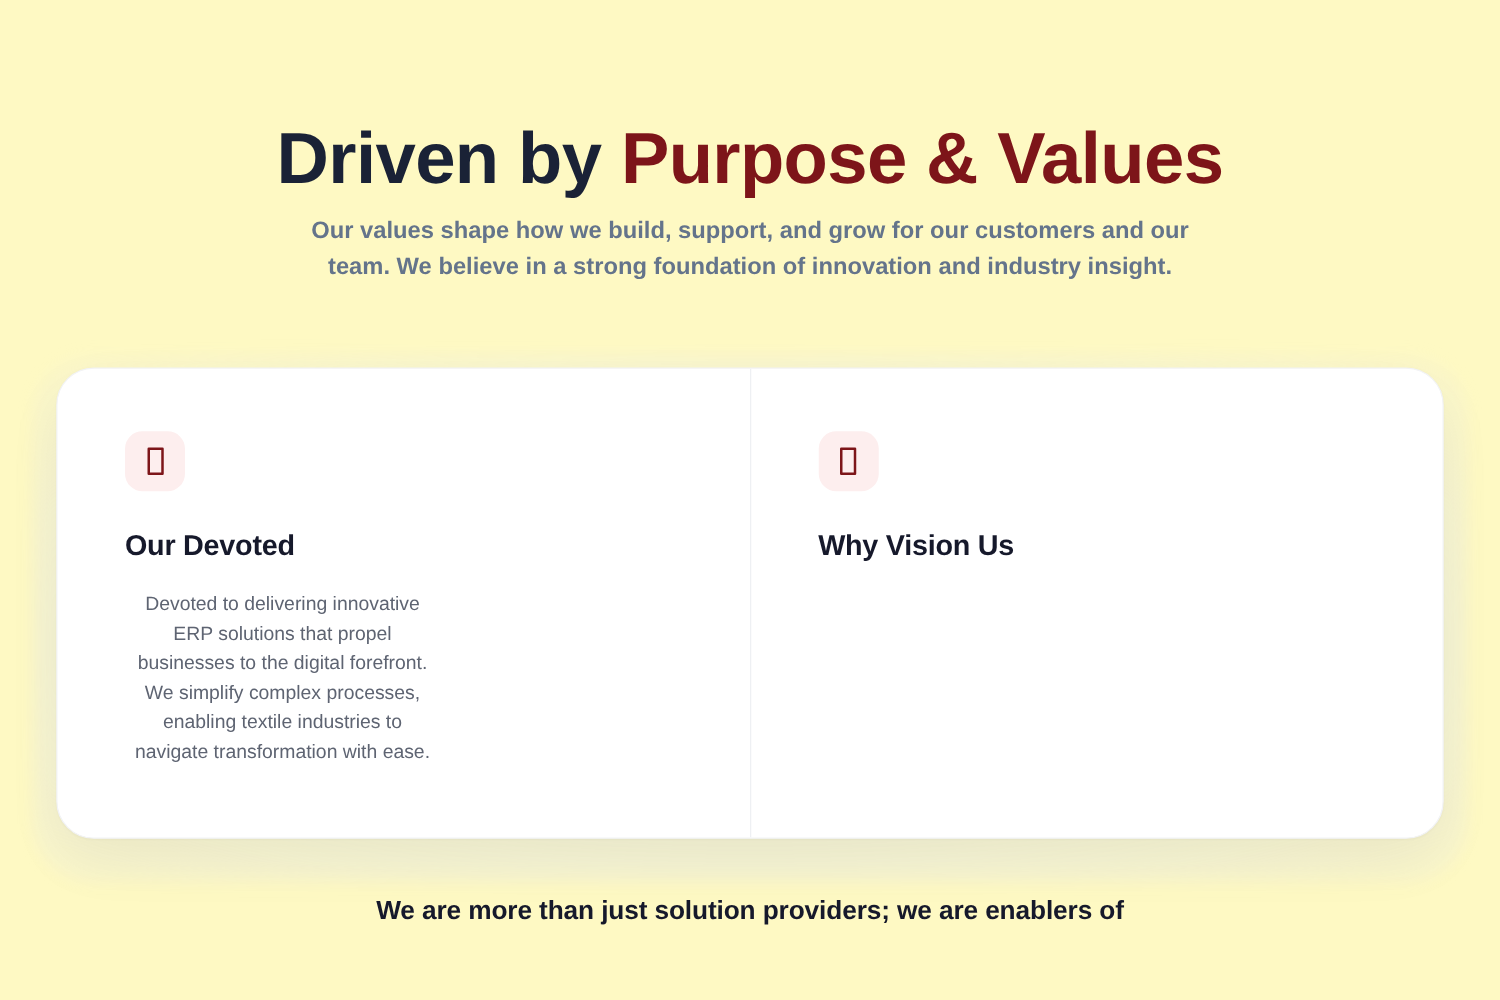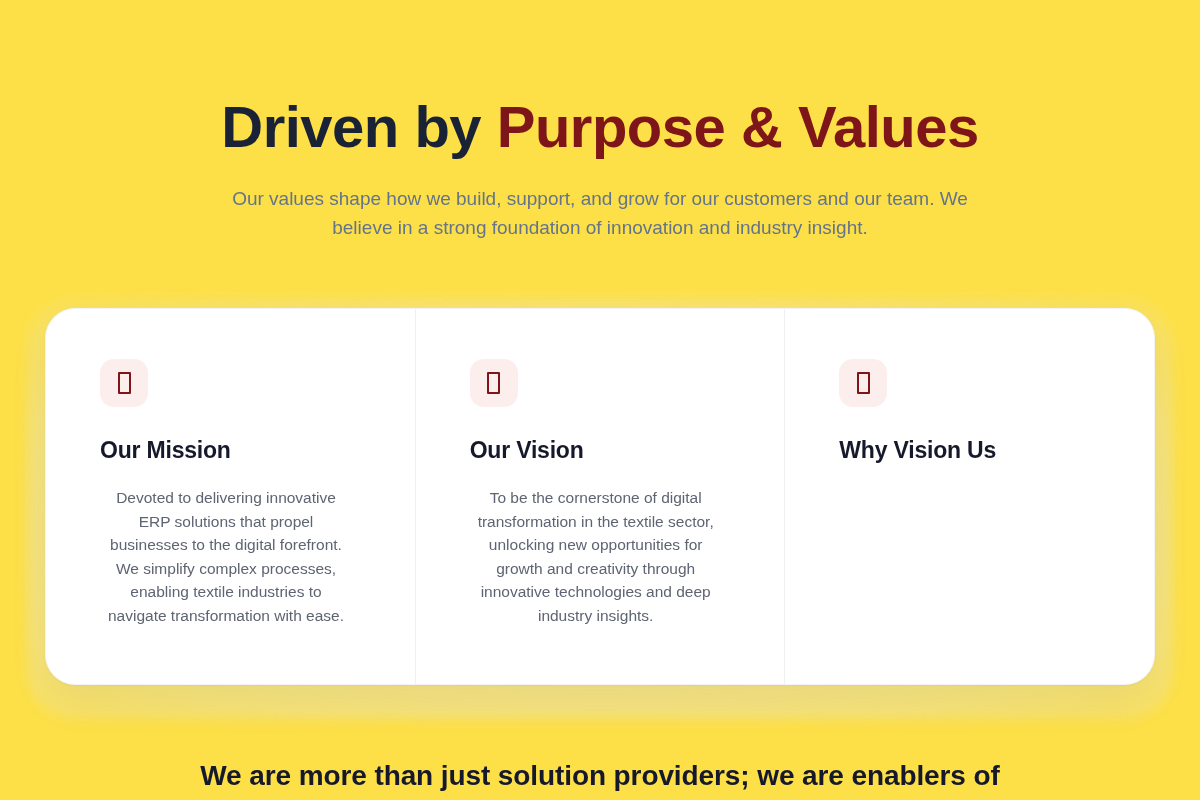--- a/index.html
+++ b/index.html
@@ -16,21 +16,21 @@
     font-family: "Liberation Sans", sans-serif;
     -webkit-font-smoothing: antialiased;
     position: relative;
   }
 
   
   .page {
     width: 1200px;
     height: 800px;
     position: relative;
-    background: #fde047;
+    background: #fef9c3;
   }
 
   
   .heading-block {
     padding-top: 96px;
     text-align: center;
   }
 
   .section-title {
     font-size: 58px;
@@ -40,26 +40,26 @@
     color: #1a2236;
     margin: 0 auto;
     max-width: 1040px;
   }
 
   .section-title .accent {
     color: #7d1519;
   }
 
   .section-subtitle {
-    margin: 28px auto 0;
+    margin: 14px auto 0;
     max-width: 748px;
     font-size: 19px;
     line-height: 1.48;
     color: #64748b;
-    font-weight: 400;
+    font-weight: 700;
   }
 
   
   .cards-outer {
     position: relative;
     margin: 66px auto 0;
     width: 1110px;
   }
 
   
@@ -134,22 +134,22 @@
     line-height: 1.52;
     color: #5e6472;
     max-width: 252px;
     font-weight: 400;
     text-align: center;
   }
 
   
   .bottom-statement {
     text-align: center;
-    margin-top: 72px;
-    font-size: 28px;
+    margin-top: 44px;
+    font-size: 21px;
     line-height: 1.35;
     font-weight: 700;
     color: #16192b;
     letter-spacing: -0.1px;
     padding: 0 72px;
   }
 </style>
 </head>
 <body>
 
@@ -163,31 +163,24 @@
 
   <div class="cards-outer">
     <div class="cards-glow"></div>
 
     <div class="cards-panel">
 
       <div class="value-card">
         <div class="card-icon">
           <span class="glyph"></span>
         </div>
-        <h3 class="card-title">Our Mission</h3>
+        <h3 class="card-title">Our Devoted</h3>
         <p class="card-body">Devoted to delivering innovative ERP solutions that propel businesses to the digital forefront. We simplify complex processes, enabling textile industries to navigate transformation with ease.</p>
       </div>
 
-      <div class="value-card">
-        <div class="card-icon">
-          <span class="glyph"></span>
-        </div>
-        <h3 class="card-title">Our Vision</h3>
-        <p class="card-body">To be the cornerstone of digital transformation in the textile sector, unlocking new opportunities for growth and creativity through innovative technologies and deep industry insights.</p>
-      </div>
 
       <div class="value-card">
         <div class="card-icon">
           <span class="glyph"></span>
         </div>
         <h3 class="card-title">Why Vision Us</h3>
       </div>
 
     </div>
   </div>

